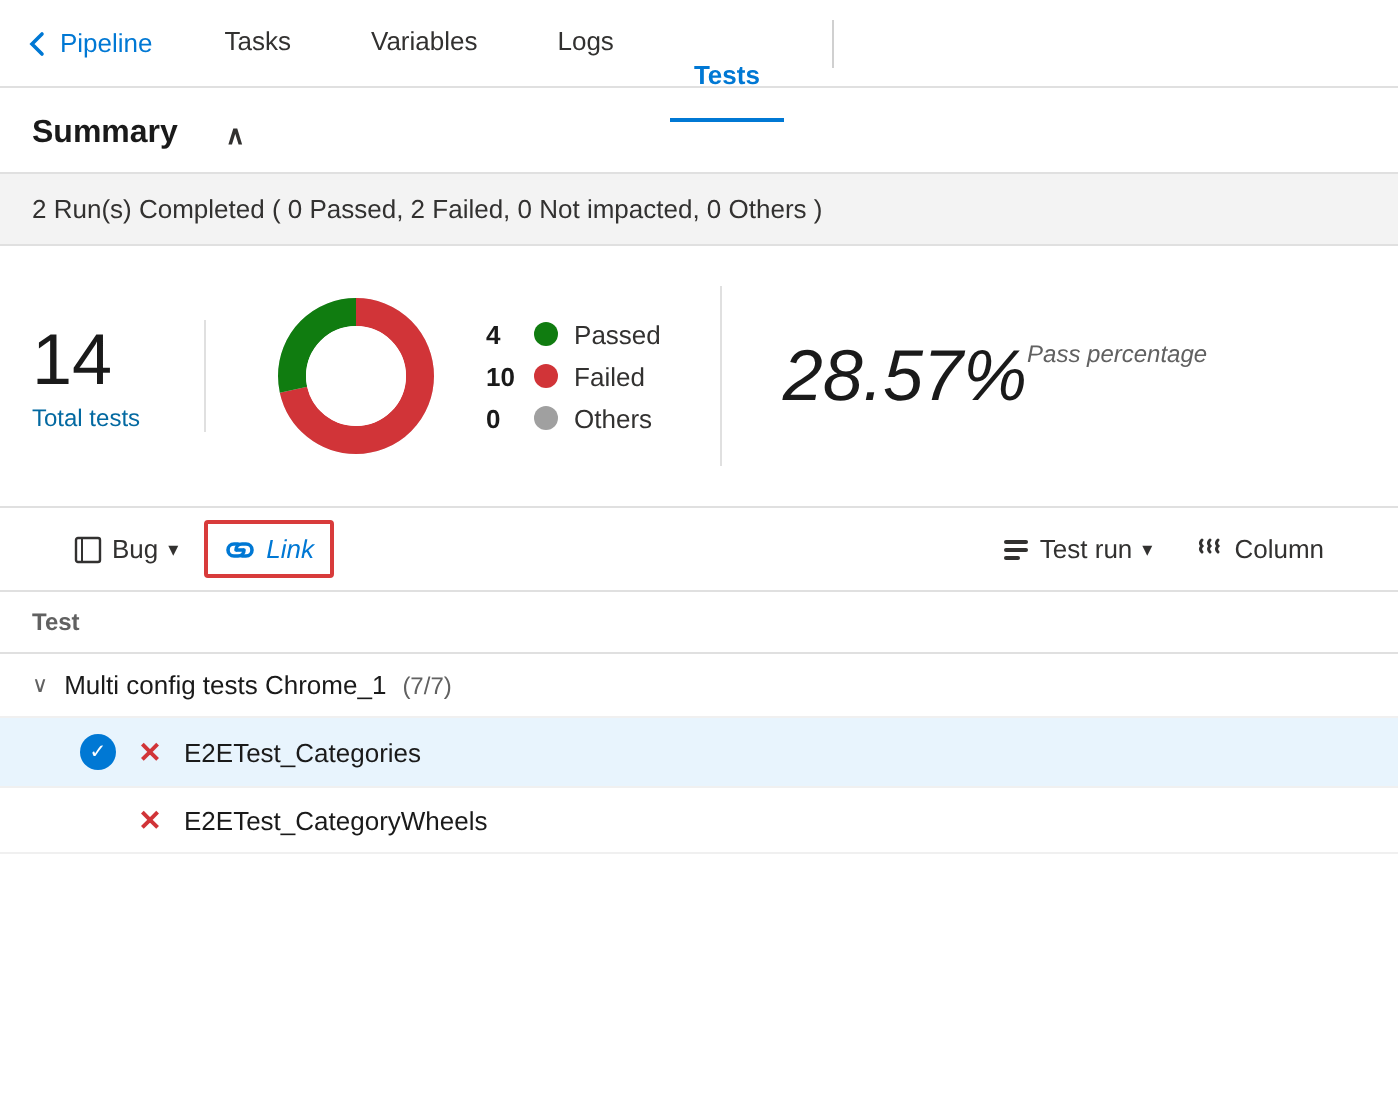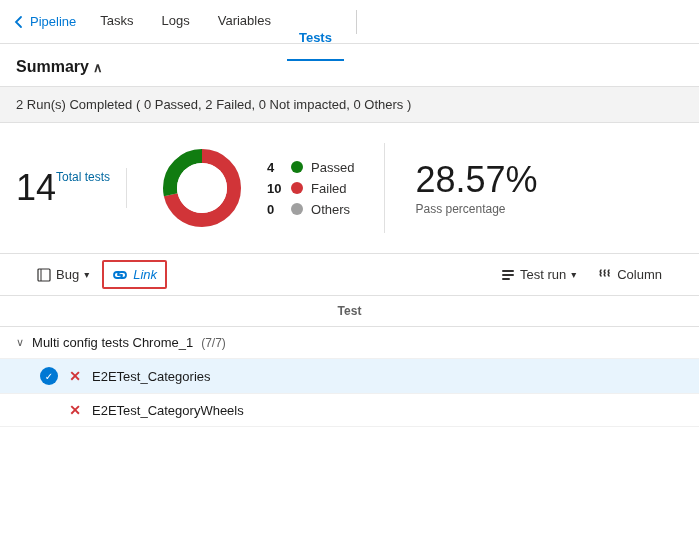--- a/index.html
+++ b/index.html
@@ -14,21 +14,21 @@
     }
 
     
     .top-nav {
       display: flex;
       align-items: center;
       height: 44px;
       padding: 0 12px;
       border-bottom: 1px solid #e0e0e0;
       background: #fff;
-      gap: 4px;
+      gap: 16px;
     }
     .nav-back {
       display: flex;
       align-items: center;
       gap: 4px;
       color: #0078d4;
       cursor: pointer;
       font-size: 13px;
       margin-right: 8px;
     }
@@ -73,21 +73,21 @@
     .nav-btn.disabled {
       color: #a0a0a0;
       cursor: default;
     }
 
     
     .summary-header {
       display: flex;
       align-items: center;
       padding: 14px 16px 10px;
-      gap: 4px;
+      gap: 24px;
       font-size: 16px;
       font-weight: 600;
     }
 
     .run-status-bar {
       background: #f3f3f3;
       padding: 10px 16px;
       font-size: 13px;
       color: #323130;
       border-top: 1px solid #e0e0e0;
@@ -97,23 +97,23 @@
     
     .stats-row {
       display: flex;
       align-items: center;
       padding: 20px 16px;
       gap: 0;
       border-bottom: 1px solid #e0e0e0;
     }
     .stat-block {
       display: flex;
-      flex-direction: row;
+      flex-direction: column;
       align-items: flex-start;
-      padding-right: 16px;
+      padding-right: 32px;
       border-right: 1px solid #e0e0e0;
       margin-right: 30px;
       text-align: center;
     }
     .stat-block:last-child {
       border-right: none;
     }
     .stat-number {
       font-size: 36px;
       font-weight: 300;
@@ -161,21 +161,21 @@
       font-weight: 600;
       color: #1a1a1a;
     }
     .legend-name {
       color: #323130;
     }
 
     
     .pct-block {
       display: flex;
-      flex-direction: column;
+      font-style: italic;
     }
     .pct-number {
       font-size: 36px;
       font-weight: 300;
       color: #1a1a1a;
       line-height: 1.1;
     }
     .pct-label {
       font-size: 12px;
       color: #616161;
@@ -219,21 +219,20 @@
     
     .test-table {
       width: 100%;
     }
     .test-table-header {
       padding: 8px 16px;
       font-size: 12px;
       font-weight: 600;
       color: #616161;
       border-bottom: 1px solid #e0e0e0;
-      text-align: center;
     }
     .test-group-row {
       display: flex;
       align-items: center;
       padding: 8px 16px;
       font-size: 13px;
       gap: 8px;
       border-bottom: 1px solid #f0f0f0;
     }
     .test-row {
@@ -289,24 +288,24 @@
     <svg width="14" height="14" viewBox="0 0 14 14">
       <path d="M9 2 L4 7 L9 12" stroke="#0078d4" stroke-width="1.8" fill="none" stroke-linecap="round"></path>
     </svg>
     <span>Pipeline</span>
   </div>
 
   <div class="nav-item">
     <span>Tasks</span>
   </div>
   <div class="nav-item">
+    <span>Variables</span>
+  </div>
+  <div class="nav-item">
     <span>Logs</span>
-  </div>
-  <div class="nav-item">
-    <span>Variables</span>
   </div>
   <div class="nav-item active">
     <span>Tests</span>
   </div>
 
   <div class="nav-divider"></div>
 
 </div>
 
 <div class="summary-header">

